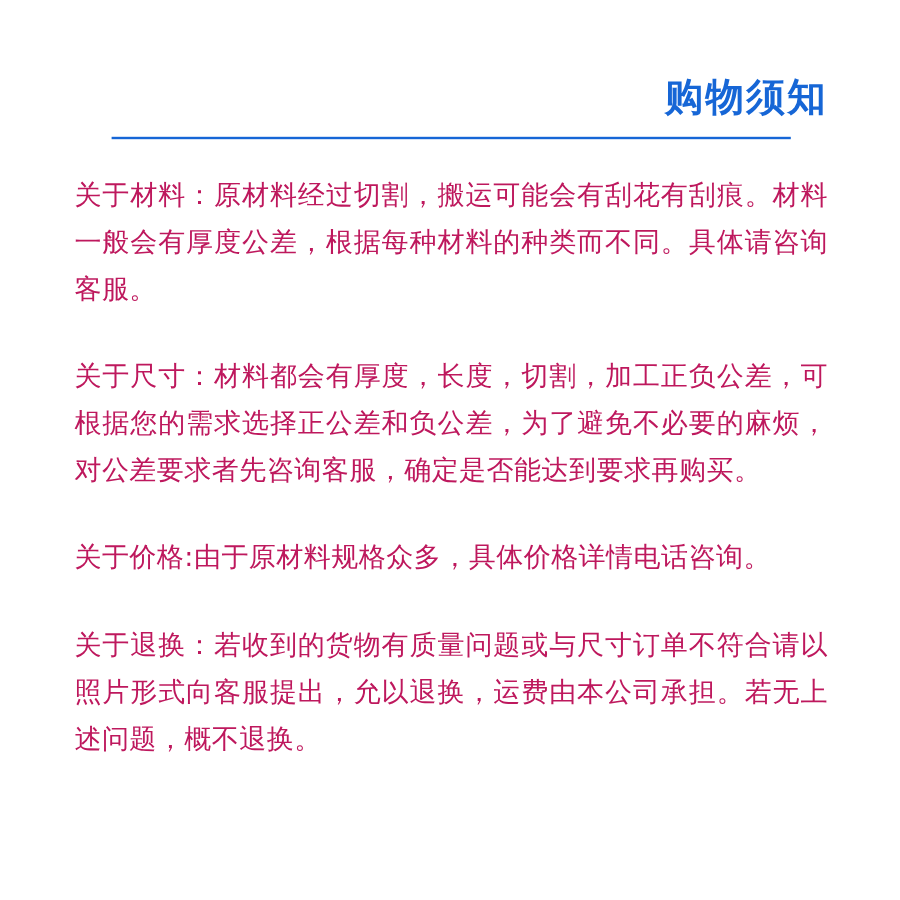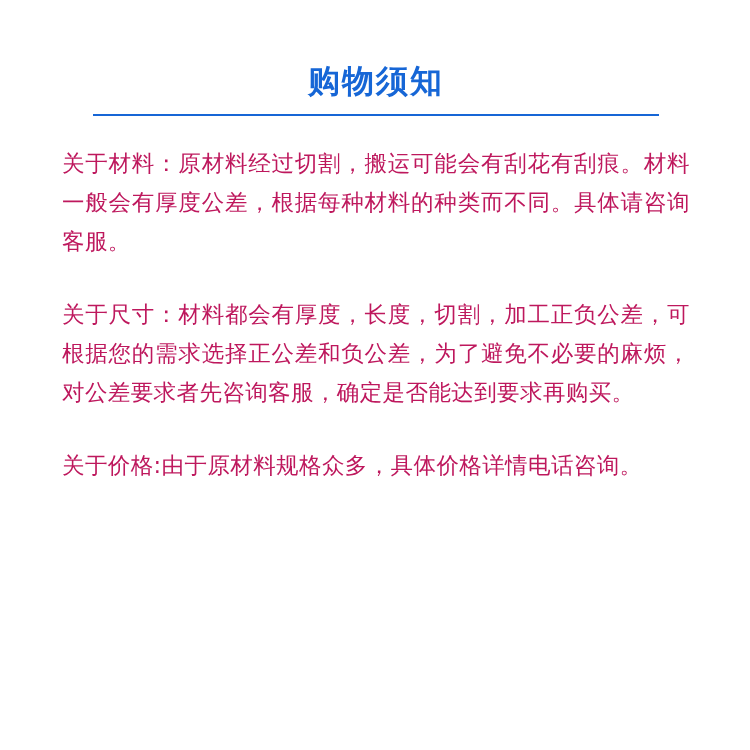--- a/index.html
+++ b/index.html
@@ -15,21 +15,21 @@
     overflow: hidden;
   }
   .page {
     position: relative;
     width: 750px;
     height: 750px;
     box-sizing: border-box;
     padding: 62px 60px 0 62px;
   }
   .title {
-    text-align: center;
+    text-align: right;
     font-size: 32px;
     font-weight: bold;
     color: #1666d6;
     letter-spacing: 2px;
     line-height: 1.2;
     margin: 0;
   }
   .title-rule {
     margin: 14px auto 0 auto;
     width: 566px;
@@ -57,15 +57,16 @@
 <div class="page">
 
   <h1 class="title">购物须知</h1>
 
   <div class="title-rule"></div>
 
   <div class="body-copy">
     <p class="para">关于材料：原材料经过切割，搬运可能会有刮花有刮痕。材料一般会有厚度公差，根据每种材料的种类而不同。具体请咨询客服。</p>
     <p class="para">关于尺寸：材料都会有厚度，长度，切割，加工正负公差，可根据您的需求选择正公差和负公差，为了避免不必要的麻烦，对公差要求者先咨询客服，确定是否能达到要求再购买。</p>
     <p class="para">关于价格:由于原材料规格众多，具体价格详情电话咨询。</p>
+    <p class="para">关于退换：若收到的货物有质量问题或与尺寸订单不符合请以照片形式向客服提出，允以退换，运费由本公司承担。若无上述问题，概不退换。</p>
   </div>
 
 </div>
 
 </body></html>

